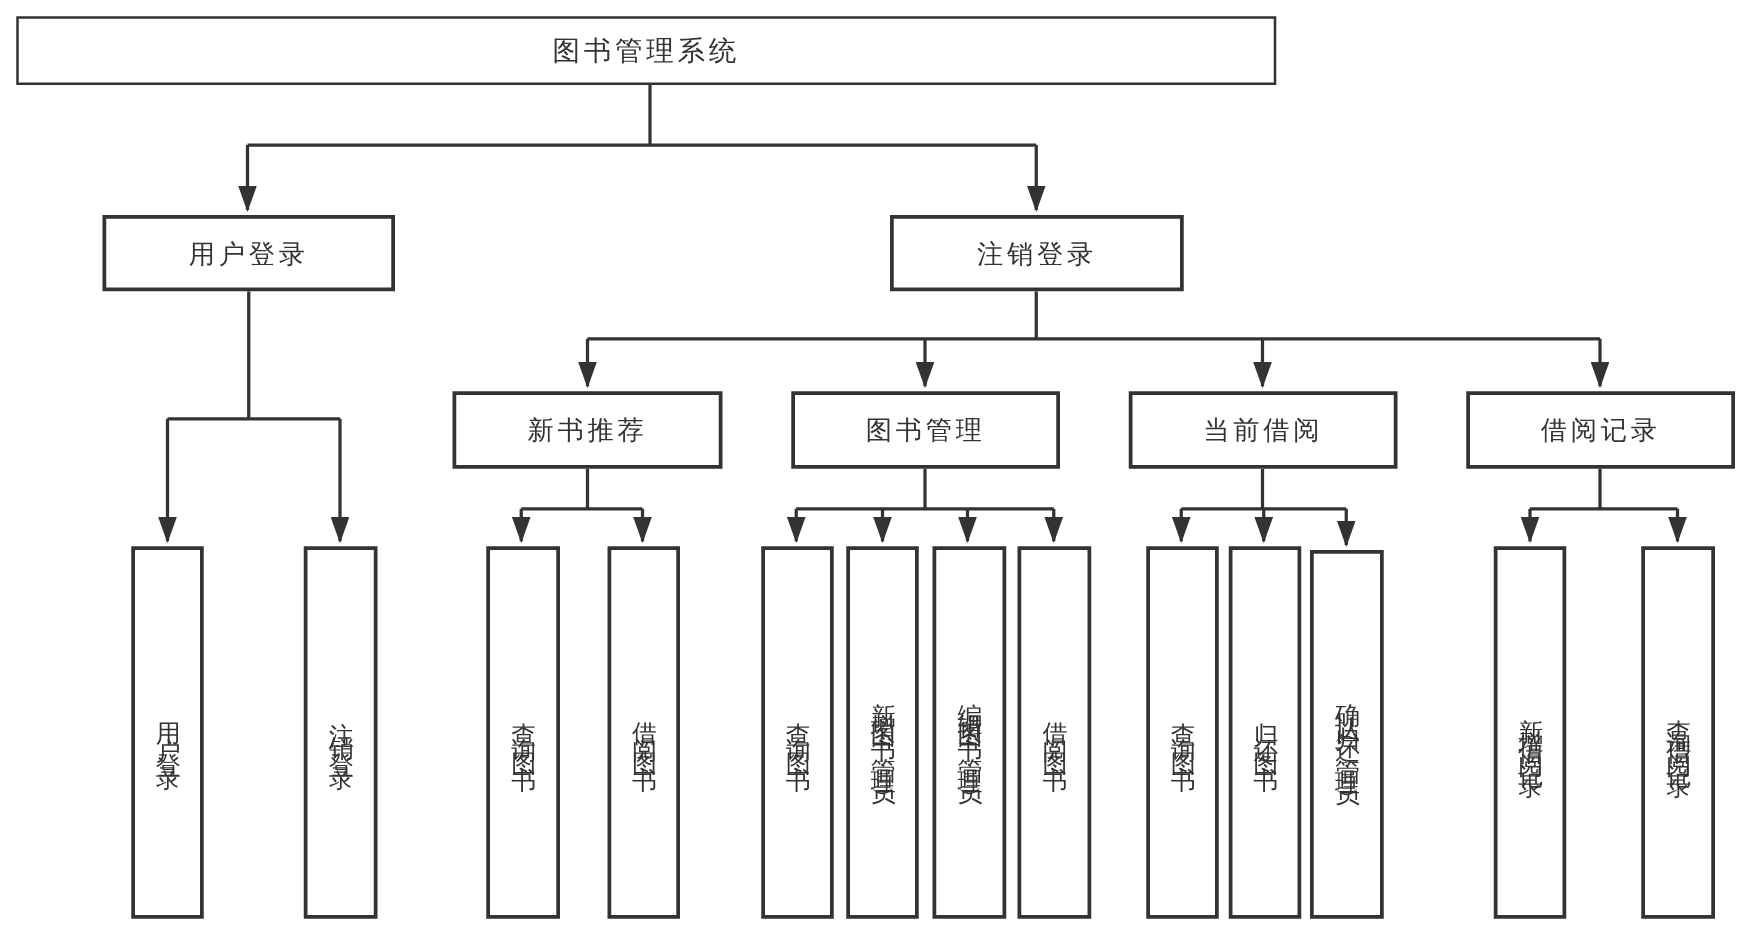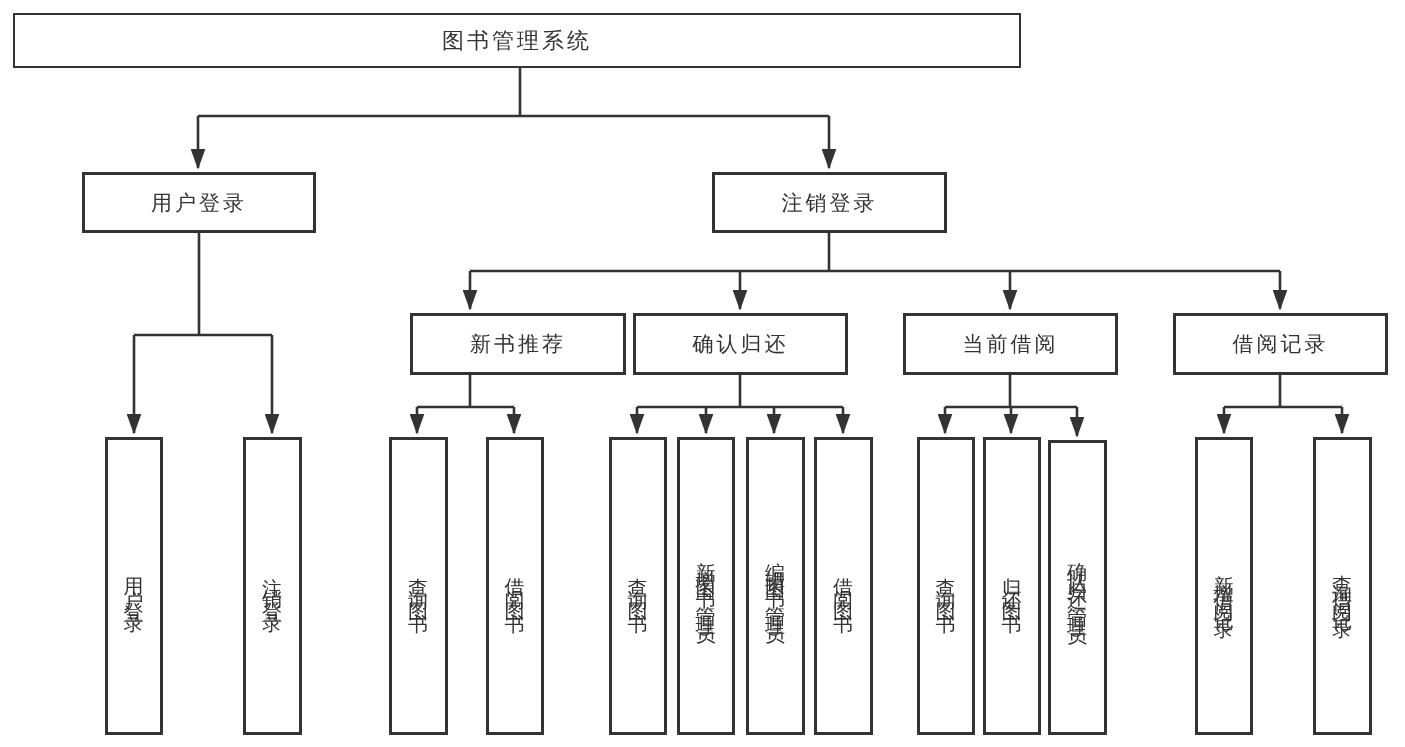--- a/index.html
+++ b/index.html
@@ -101,22 +101,22 @@
       <path d="M1224,407 V433" marker-end="url(#arrow)"></path>
       <path d="M1342,407 V433" marker-end="url(#arrow)"></path>
     </g>
   </svg>
 
   <div class="box rootbox" style="left:13px; top:13px; width:1008px; height:55px;">图书管理系统</div>
 
   <div class="box hbox" style="left:82px; top:172px; width:234px; height:61px;">用户登录</div>
   <div class="box hbox" style="left:712px; top:172px; width:235px; height:61px;">注销登录</div>
 
-  <div class="box hbox" style="left:362px; top:313px; width:216px; height:62px;margin-left:48px;">新书推荐</div>
-  <div class="box hbox" style="left:633px; top:313px; width:215px; height:62px;">确认归还</div>
+  <div class="box hbox" style="left:362px; top:313px; width:216px; height:62px;">新书推荐</div>
+  <div class="box hbox" style="left:633px; top:313px; width:215px; height:62px;">图书管理</div>
   <div class="box hbox" style="left:903px; top:313px; width:215px; height:62px;">当前借阅</div>
   <div class="box hbox" style="left:1173px; top:313px; width:215px; height:62px;">借阅记录</div>
 
   <div class="box vbox" style="left:105px; top:437px; width:58px; height:298px;">用户登录</div>
   <div class="box vbox" style="left:243px; top:437px; width:59px; height:298px;">注销登录</div>
 
   <div class="box vbox" style="left:389px; top:437px; width:59px; height:298px;">查询图书</div>
   <div class="box vbox" style="left:486px; top:437px; width:58px; height:298px;">借阅图书</div>
 
   <div class="box vbox" style="left:609px; top:437px; width:58px; height:298px;">查询图书</div>

